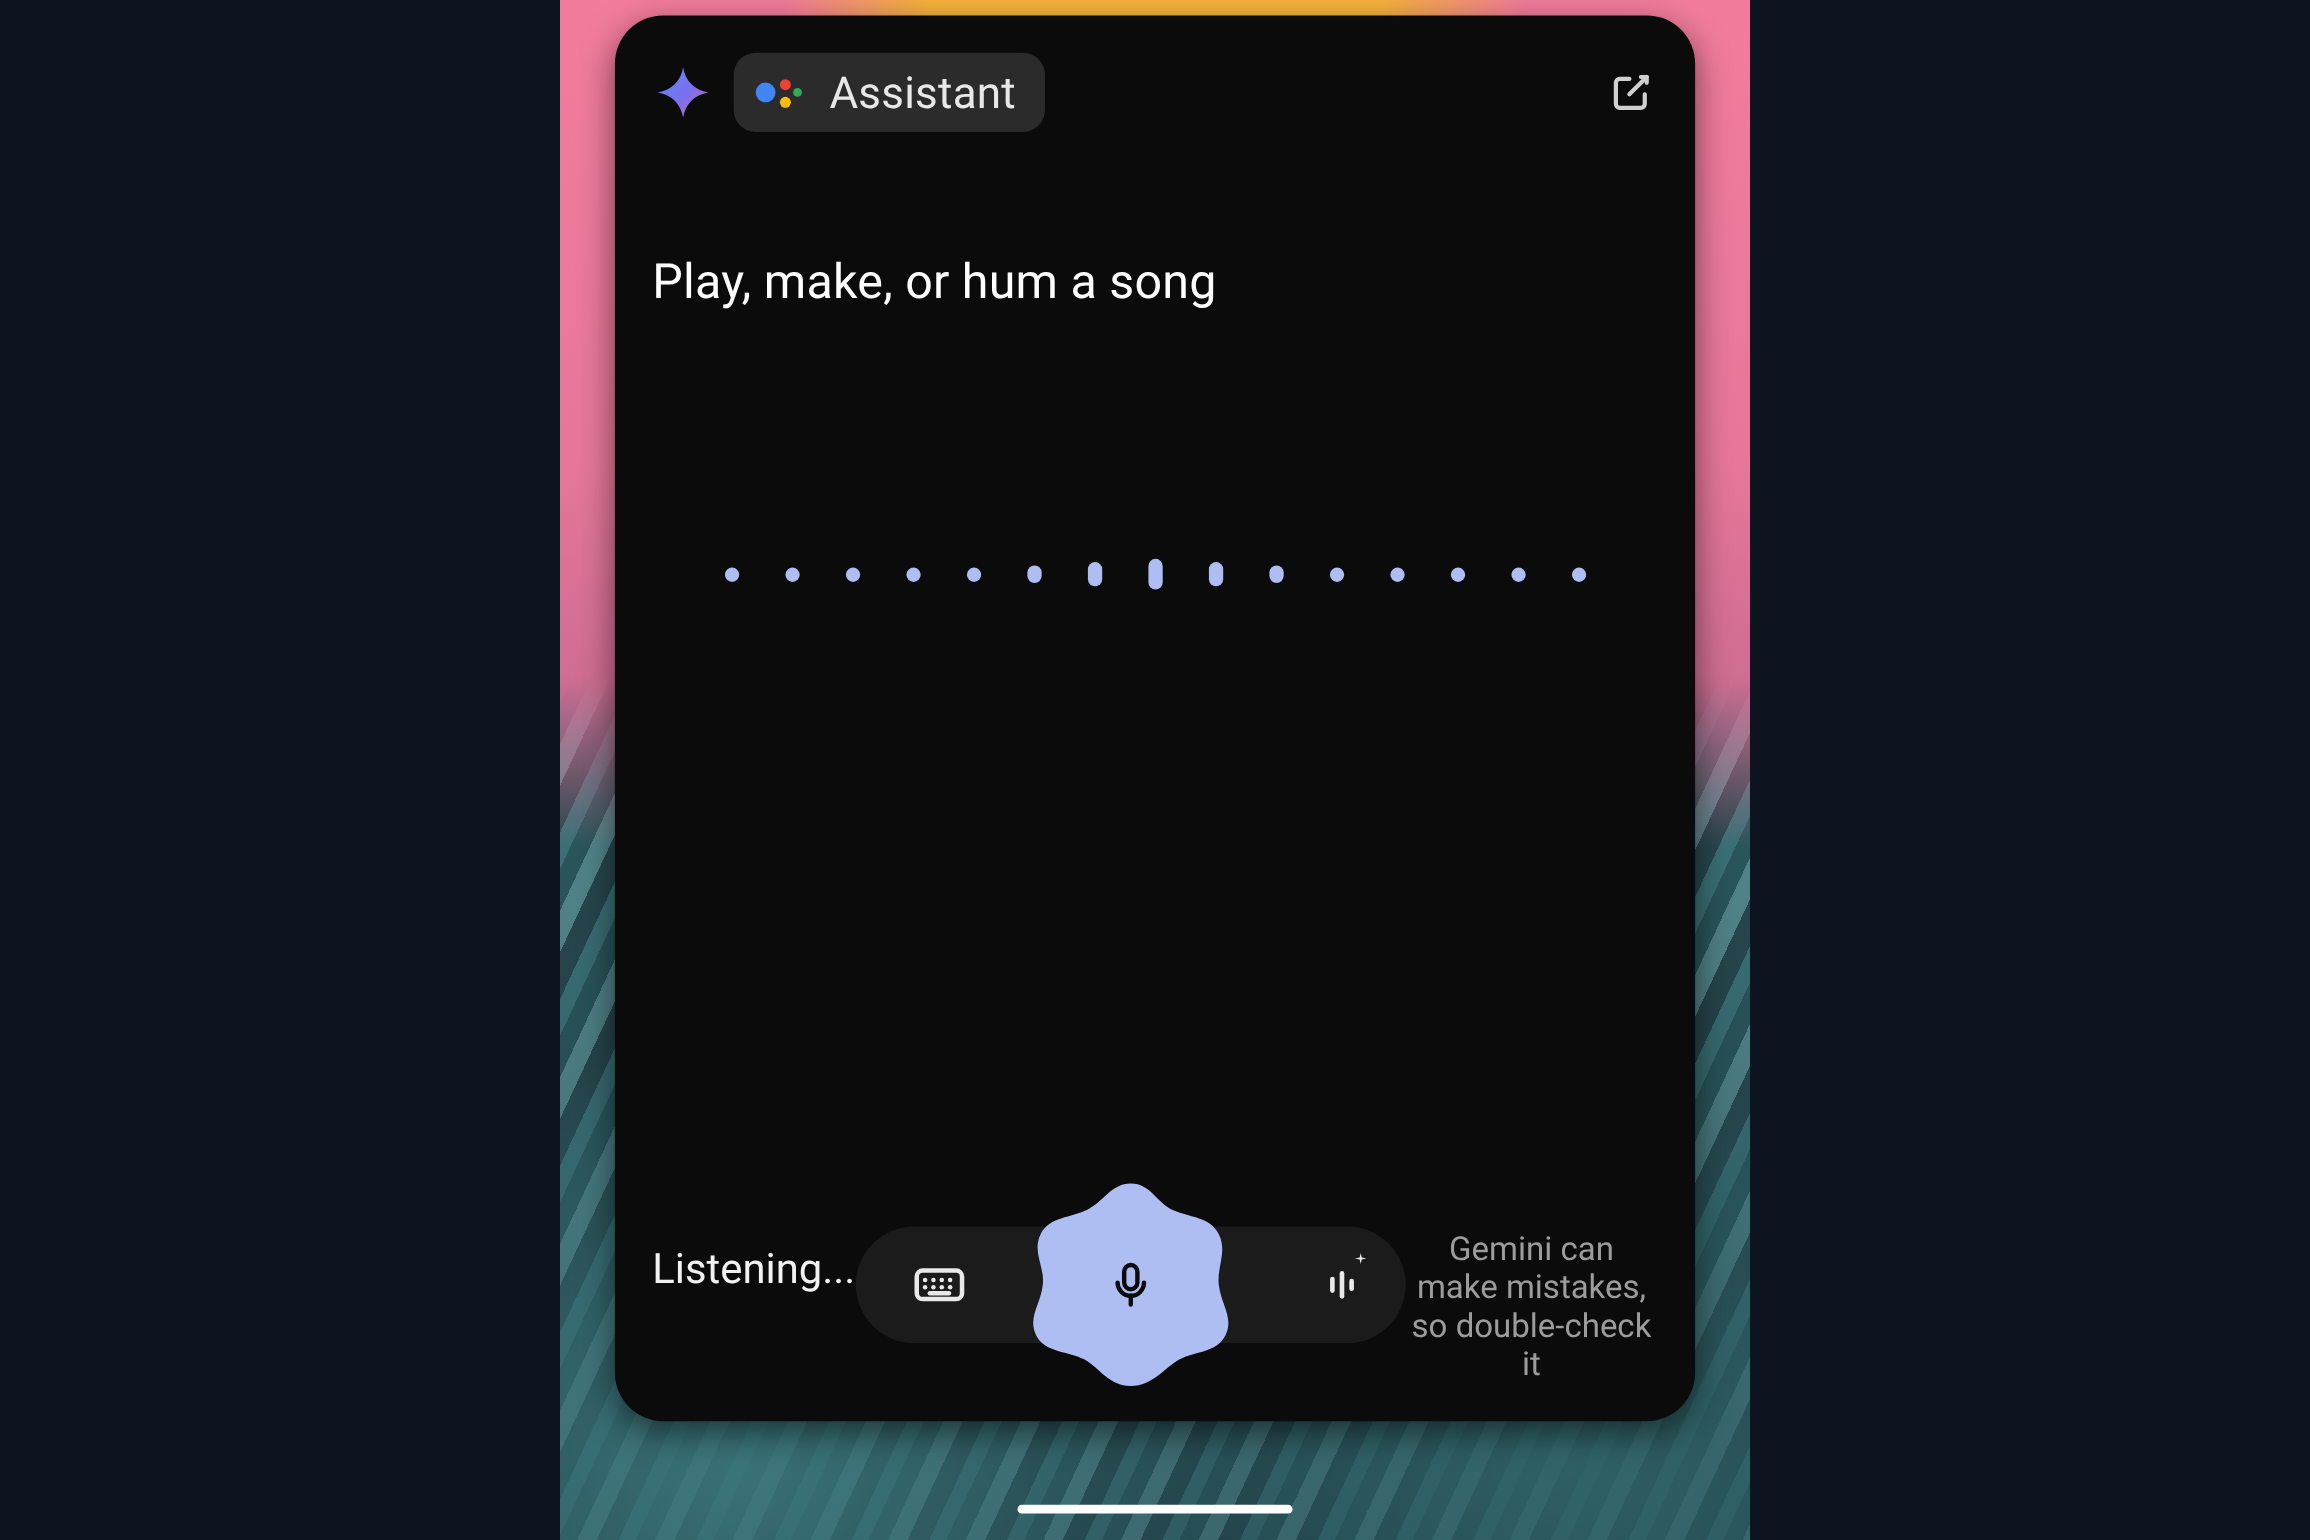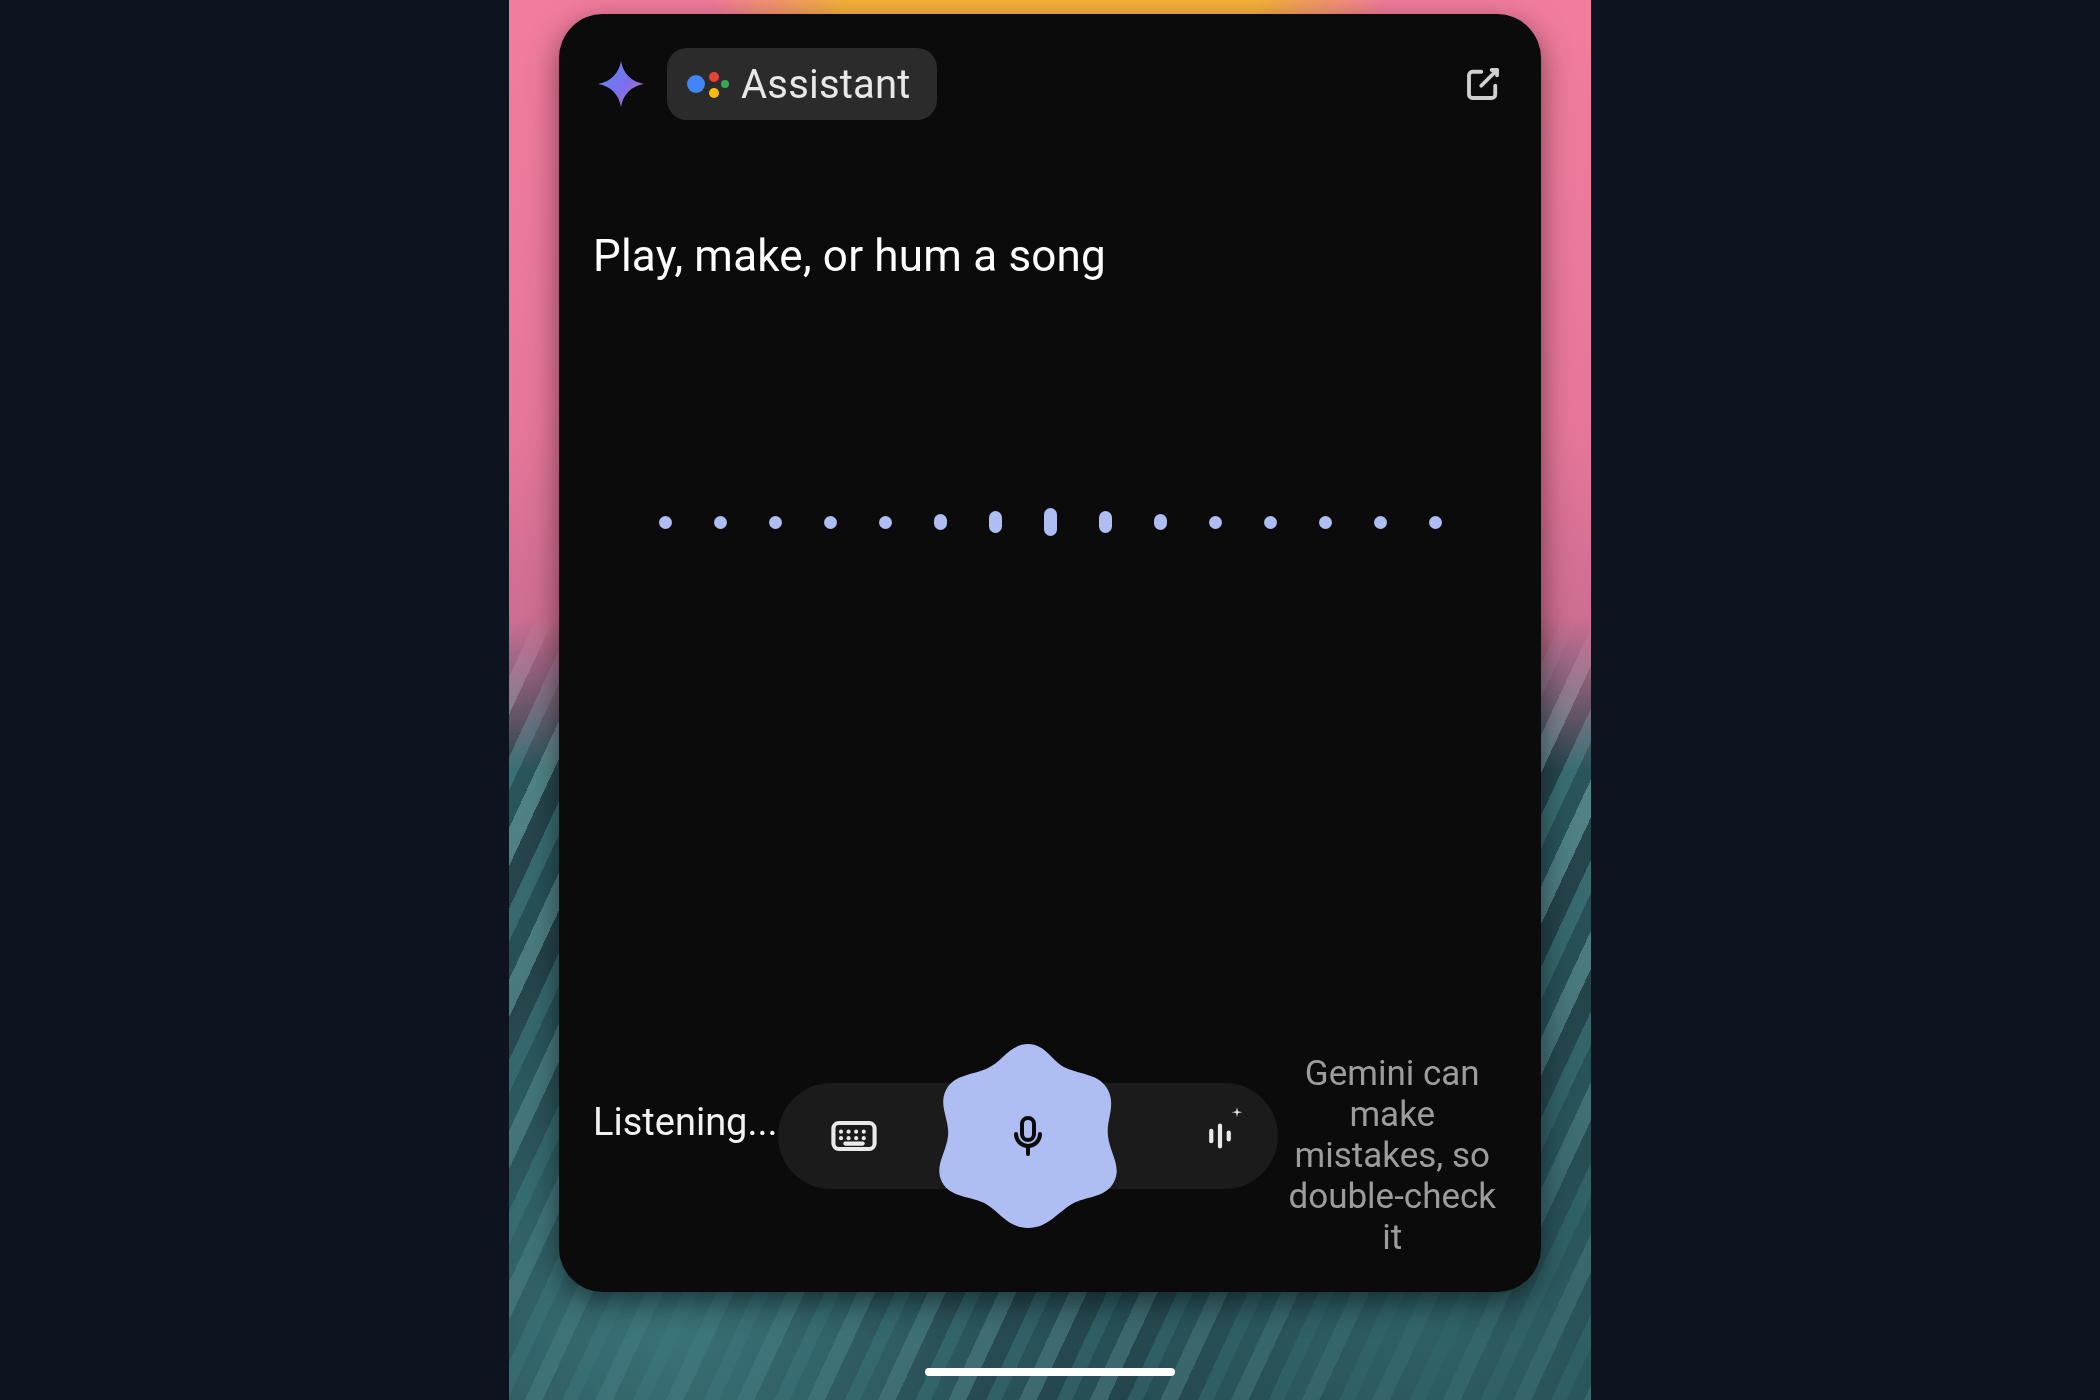--- a/index.html
+++ b/index.html
@@ -78,21 +78,21 @@
     width: 56px;
     height: 56px;
     display: flex;
     align-items: center;
     justify-content: center;
   }
 
   .chip {
     display: flex;
     align-items: center;
-    gap: 16px;
+    gap: 29px;
     background: #2b2b2b;
     border-radius: 20px;
     padding: 12px 26px 12px 18px;
     height: 72px;
     text-align: center;
   }
   .chip-label {
     color: #e8e8e8;
     font-size: 40px;
     font-weight: 400;
@@ -198,21 +198,21 @@
     cursor: pointer;
     position: absolute;
     right: 14px;
     top: 50%;
     transform: translateY(-50%);
   }
 
   .disclaimer {
     margin-top: 40px;
     color: #9c9c9c;
-    font-size: 35px;
+    font-size: 30px;
     text-align: center;
   }
 
   .home-indicator {
     position: absolute;
     bottom: 24px;
     left: 50%;
     transform: translateX(-50%);
     width: 250px;
     height: 8px;

